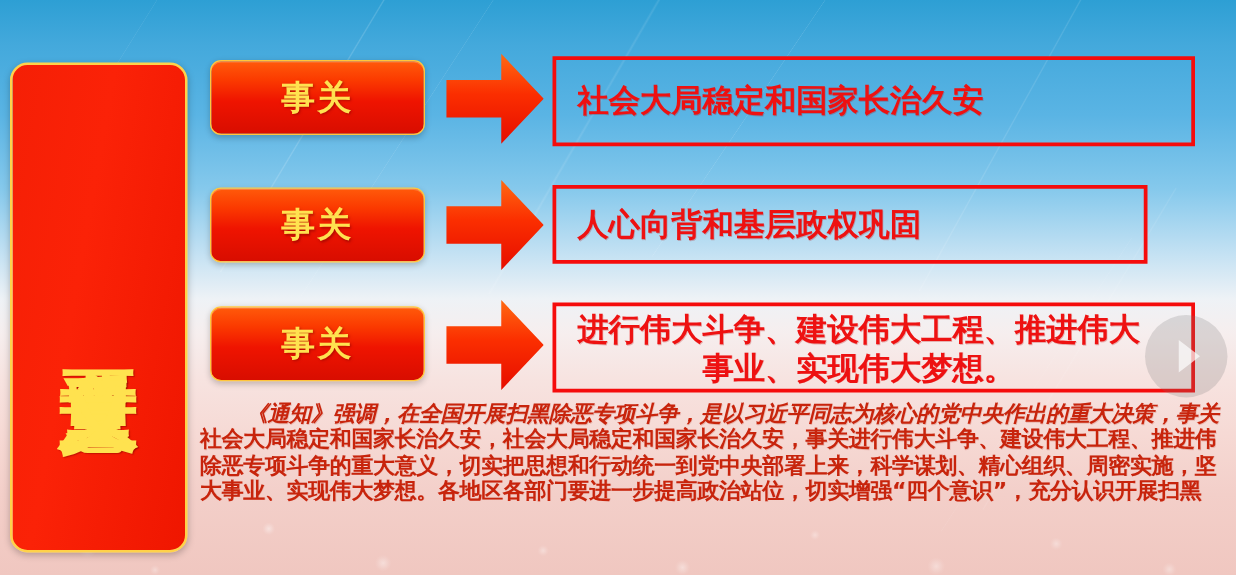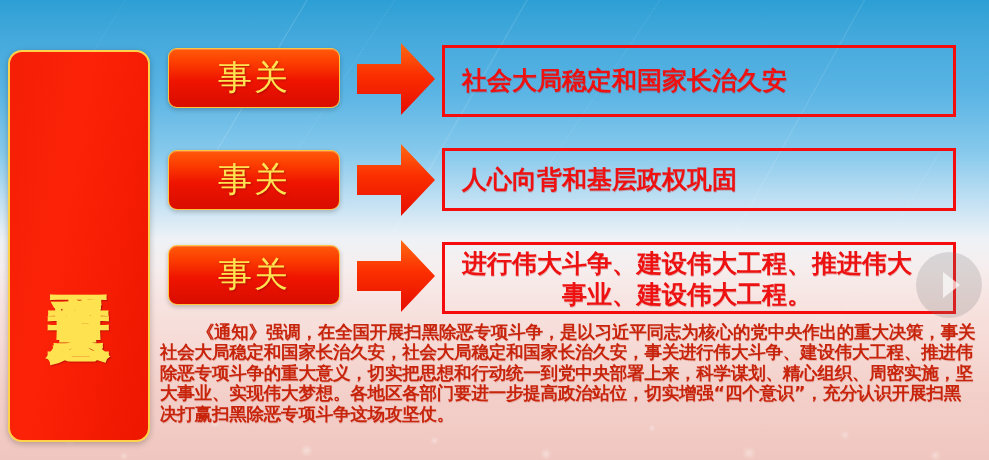--- a/index.html
+++ b/index.html
@@ -95,22 +95,22 @@
     border: 1.5px solid #ffc63c;
     background: linear-gradient(180deg, #ff5a0a 0%, #fb3a00 26%, #ef1400 55%, #d80d00 100%);
     box-shadow: 0 2px 5px rgba(0,0,0,0.22), inset 0 1px 0 rgba(255,255,255,0.22);
     display: flex;
     align-items: center;
     justify-content: center;
     box-sizing: border-box;
   }
   .shiguan-btn span {
     color: #ffe24f;
-    font-size: 34px;
-    font-weight: normal;
+    font-size: 27px;
+    font-weight: bold;
     letter-spacing: 2px;
     text-shadow: 1px 1px 2px rgba(120,0,0,.5);
   }
   .btn1 { left: 168px; top: 48px; }
   .btn2 { left: 168px; top: 150px; }
   .btn3 { left: 168px; top: 245px; }
 
   
   .arrow {
     position: absolute;
@@ -132,41 +132,41 @@
     background: transparent;
   }
   .stmt-box .txt {
     color: #ee1111;
     font-weight: bold;
     font-size: 25px;
     line-height: 1.25;
     text-shadow: 0.5px 0.5px 0 rgba(180,0,0,.25);
   }
   .box1 { left: 442px; top: 45px;  width: 514px; height: 72px; }
-  .box2 { left: 442px; top: 148px; width: 514px; height: 63px; }
+  .box2 { left: 442px; top: 148px; width: 476px; height: 63px; }
   .box3 { left: 442px; top: 242px; width: 514px; height: 72px; padding-top: 2px; text-align: center; }
 
   
   .paragraph {
     position: absolute;
     left: 160px;
     top: 322px;
     width: 828px;
     color: #c8240c;
     font-size: 17.5px;
     font-weight: bold;
     line-height: 1.165;
     letter-spacing: -0.2px;
     text-shadow: 0.5px 0.5px 0 rgba(170,20,0,.18);
   }
   .paragraph p {
     margin: 0;
     white-space: nowrap;
   }
-  .paragraph p.indent { text-indent: 2.1em; }
+  .paragraph p.indent { text-indent: 2.1em; font-style: italic; }
 
   
   .next-ctrl {
     position: absolute;
     left: 916px;
     top: 252px;
     width: 66px;
     height: 66px;
     border-radius: 50%;
     background: rgba(120,120,120,0.22);
@@ -262,29 +262,28 @@
           <stop offset="45%" stop-color="#fb2e00"></stop>
           <stop offset="100%" stop-color="#e60d00"></stop>
         </linearGradient>
       </defs>
       <path d="M0,22 L44,22 L44,1 L78,37 L44,73 L44,52 L0,52 Z" fill="url(#ag3)"></path>
     </svg>
   </div>
   <div class="stmt-box box3">
     <div>
       <div class="txt">进行伟大斗争、建设伟大工程、推进伟大</div>
-      <div class="txt">事业、建设伟大工程。</div>
+      <div class="txt">事业、实现伟大梦想。</div>
     </div>
   </div>
 
   <div class="paragraph">
     <p class="indent">《通知》强调，在全国开展扫黑除恶专项斗争，是以习近平同志为核心的党中央作出的重大决策，事关</p>
     <p>社会大局稳定和国家长治久安，社会大局稳定和国家长治久安，事关进行伟大斗争、建设伟大工程、推进伟</p>
     <p>除恶专项斗争的重大意义，切实把思想和行动统一到党中央部署上来，科学谋划、精心组织、周密实施，坚</p>
     <p>大事业、实现伟大梦想。各地区各部门要进一步提高政治站位，切实增强“四个意识”，充分认识开展扫黑</p>
-    <p>决打赢扫黑除恶专项斗争这场攻坚仗。</p>
   </div>
 
   <div class="next-ctrl">
     <div class="chev"></div>
   </div>
 
 </div>
 
 </body></html>

